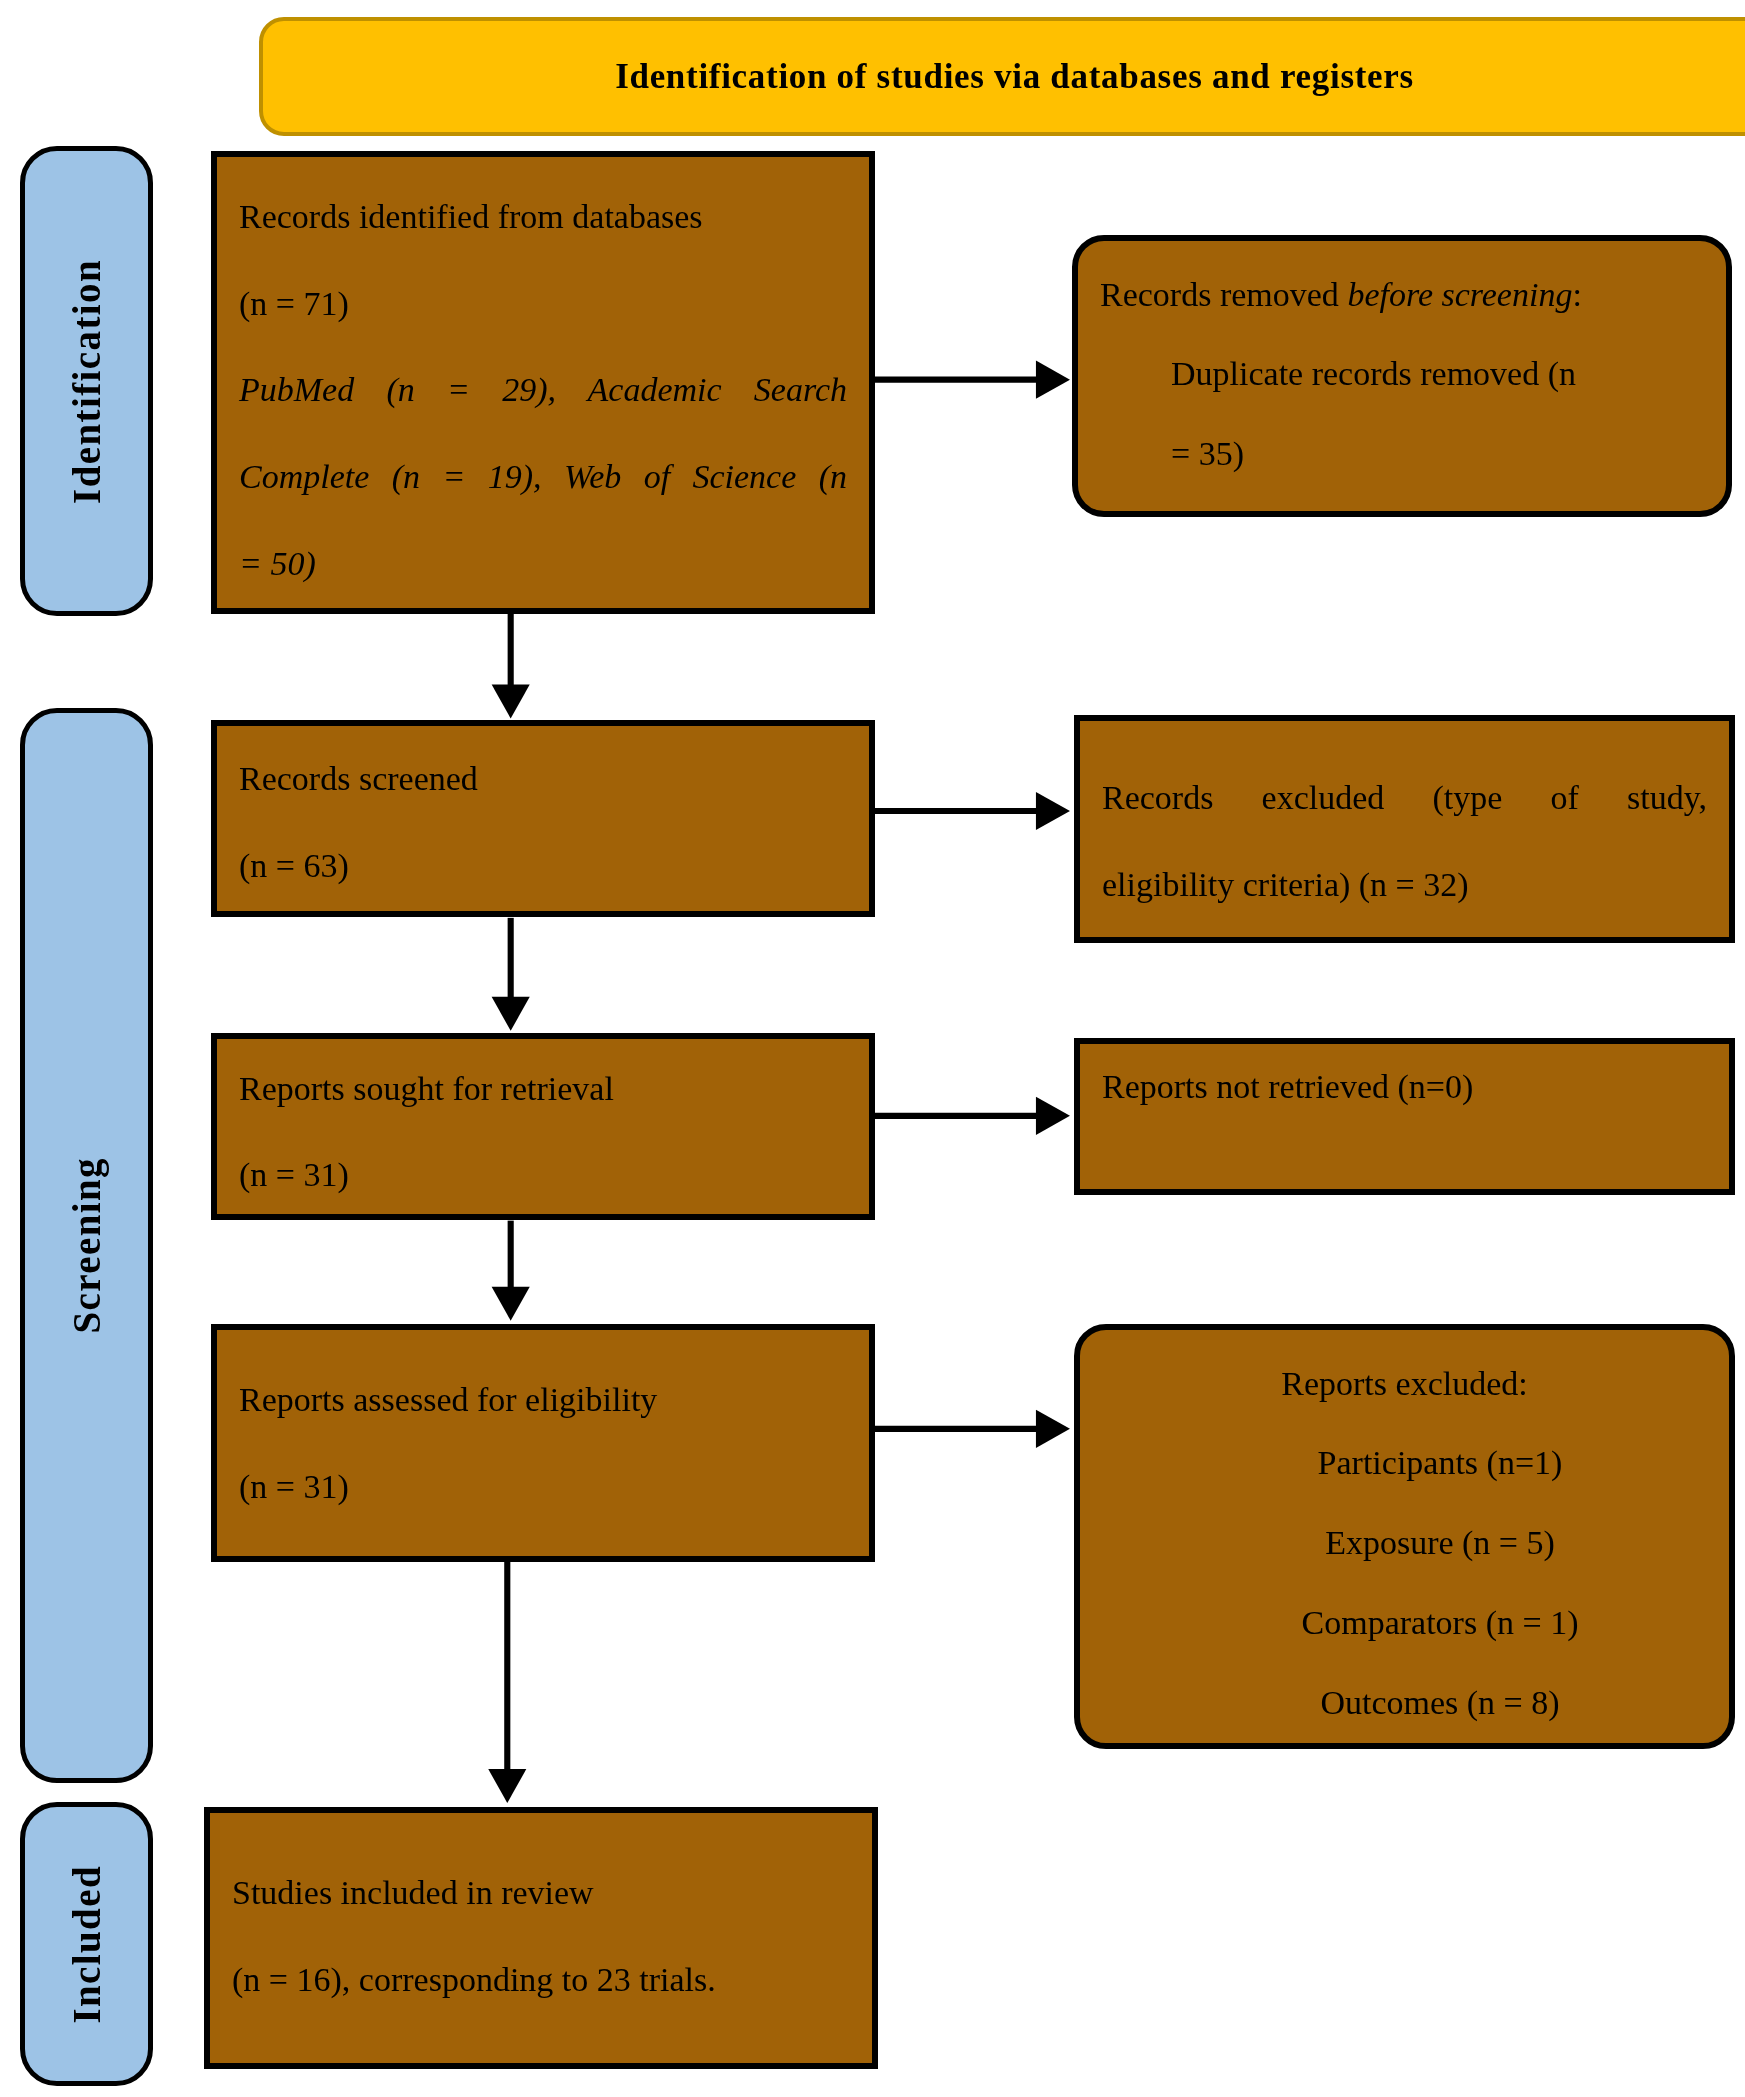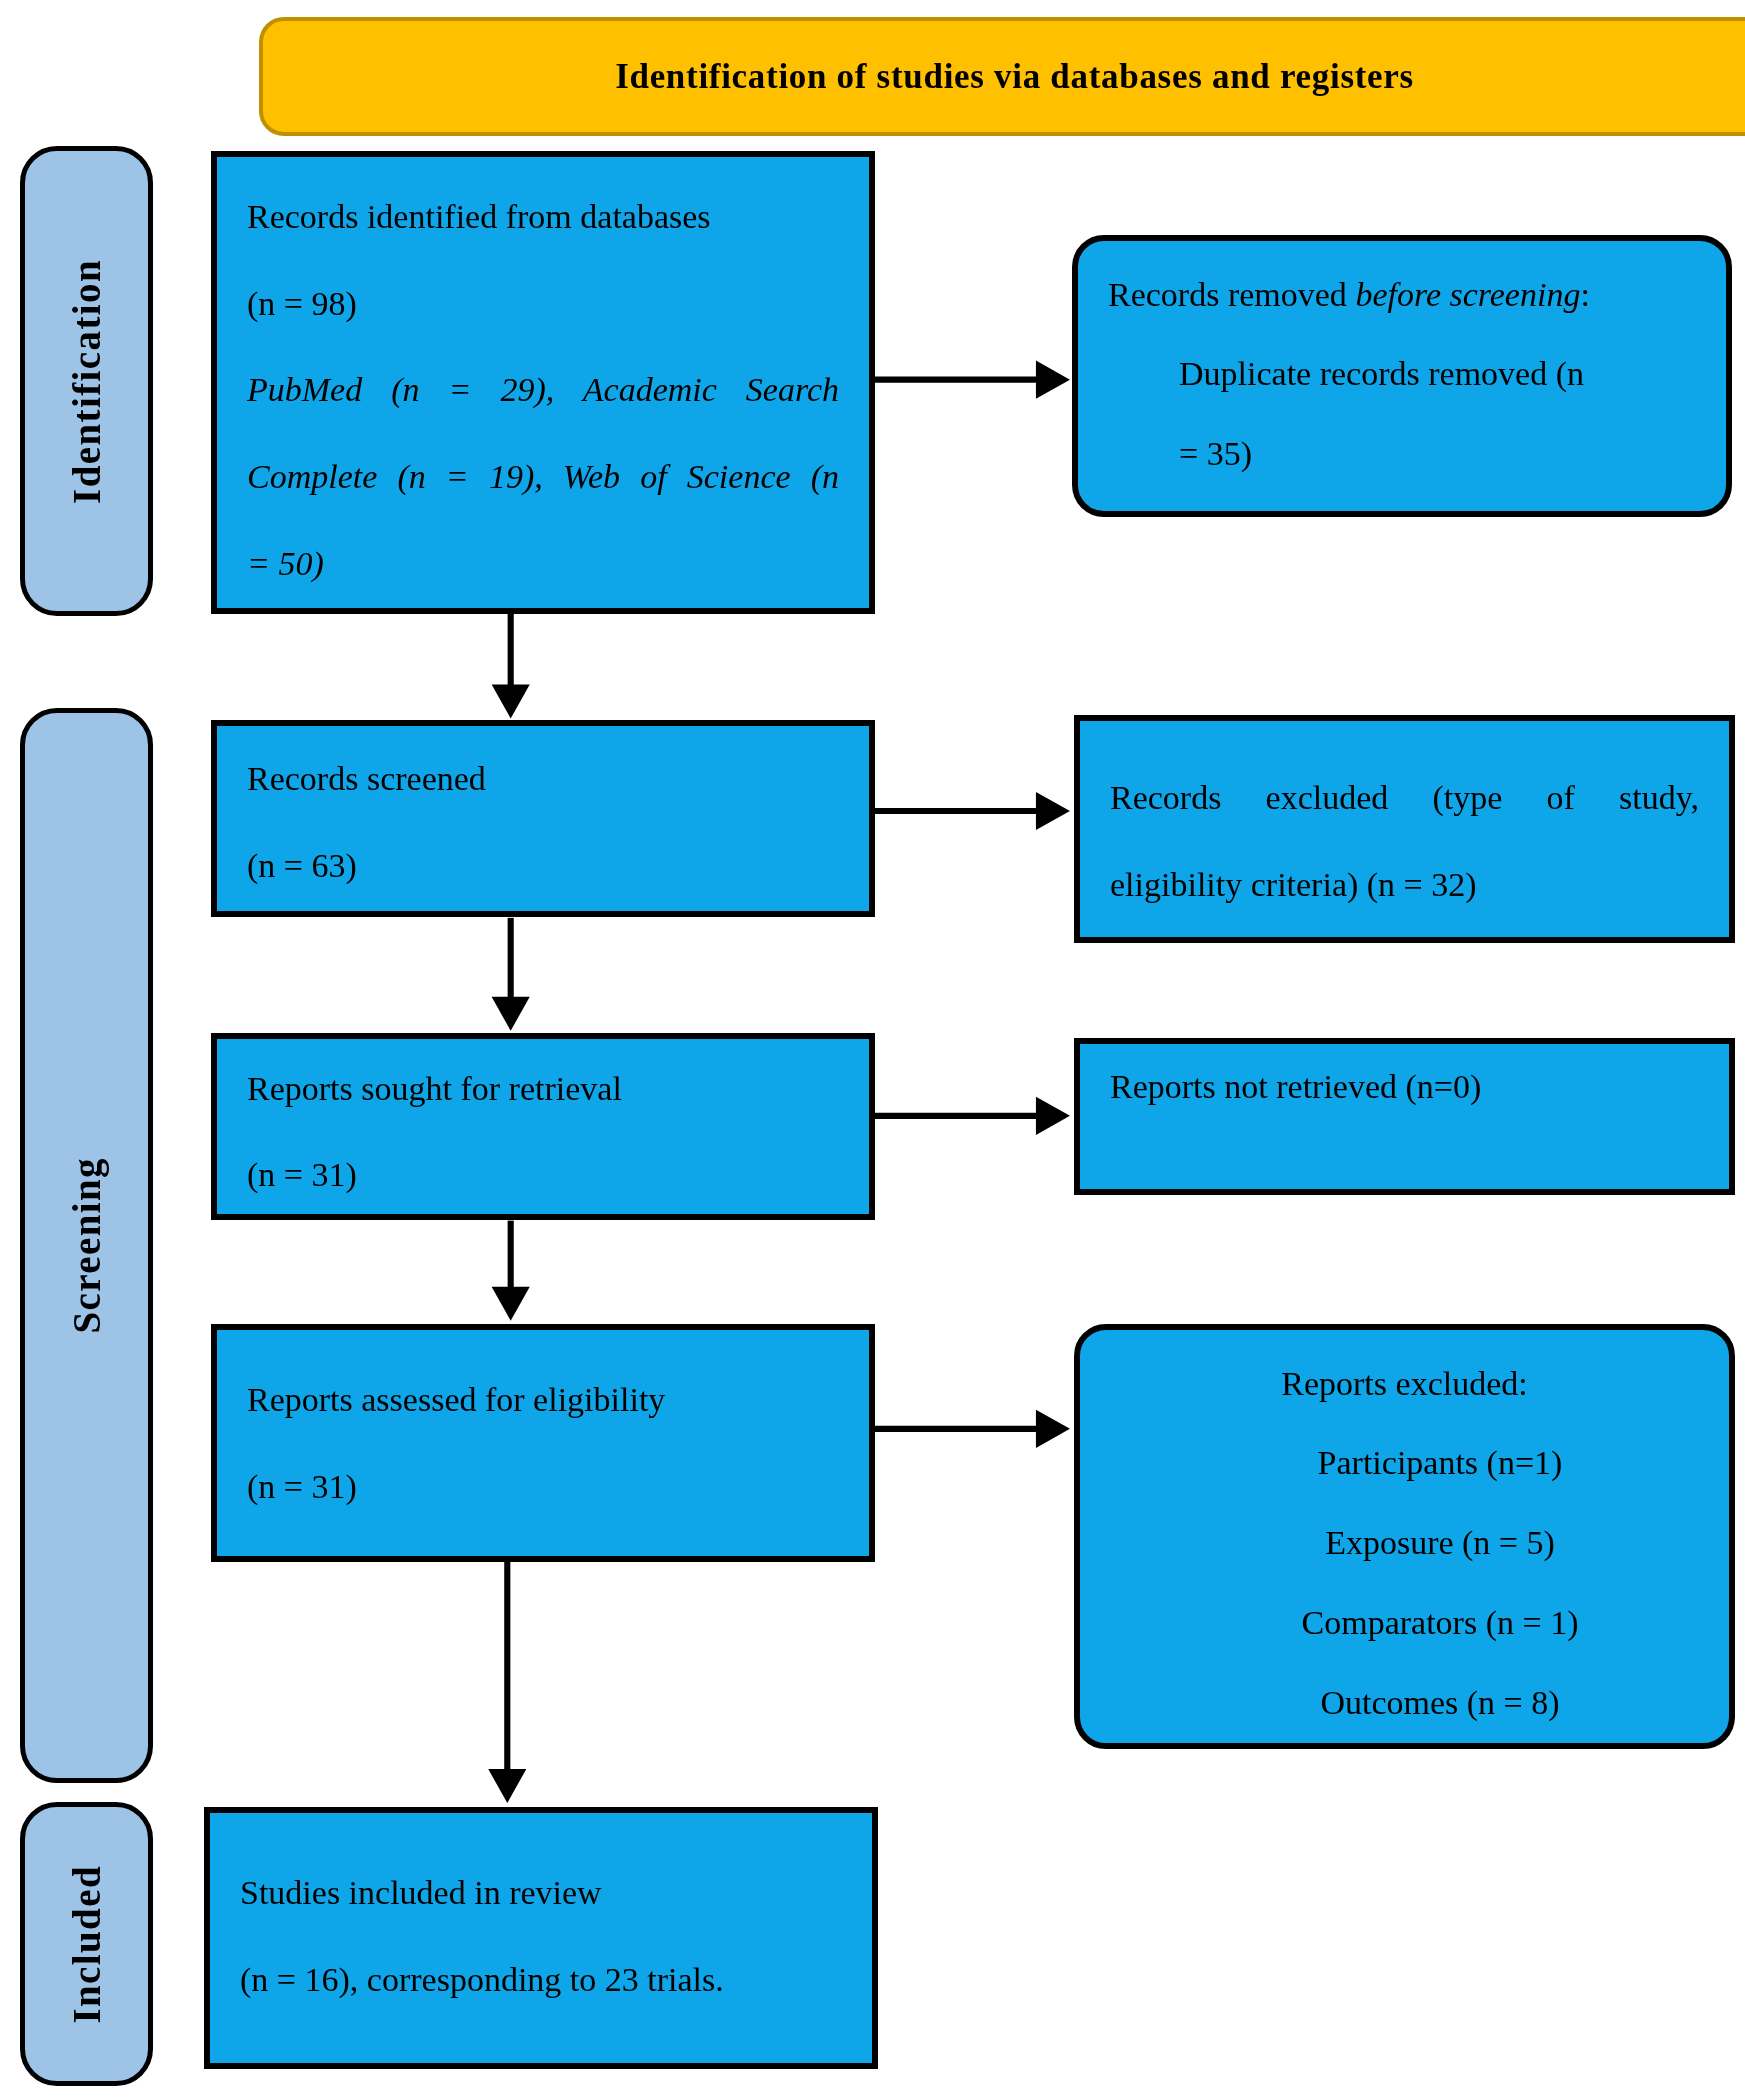--- a/index.html
+++ b/index.html
@@ -21,22 +21,22 @@
   .stage{
     position:absolute;left:20.4px;width:133px;
     background:#9DC3E6;border:5.4px solid #000;border-radius:37px;
     display:flex;align-items:center;justify-content:center;box-sizing:border-box;
   }
   .stage span{
     writing-mode:vertical-rl;transform:rotate(180deg);
     font-weight:bold;font-size:39px;letter-spacing:1.4px;
   }
   .box{
-    position:absolute;background:#0ea5e9;border:6.1px solid #000;box-sizing:border-box;
-    font-size:34px;line-height:2.55;padding:17px 30px;
+    position:absolute;background:#a16207;border:6.1px solid #000;box-sizing:border-box;
+    font-size:34px;line-height:2.55;padding:17px 22px;
   }
   .box.tight{line-height:2.35;padding-top:13.6px;border-radius:32px;}
   .box.vcenter{display:flex;align-items:flex-start;padding-top:0;padding-bottom:0;}
   .it{font-style:italic;}
   .jl{text-align:justify;text-align-last:justify;}
   .indent{padding-left:71px;}
 </style>
 </head>
 <body>
 
@@ -86,21 +86,21 @@
   </div>
   <div class="stage" style="top:708px;height:1075px;">
     <span>Screening</span>
   </div>
   <div class="stage" style="top:1802px;height:284px;">
     <span>Included</span>
   </div>
 
   <div class="box" style="left:211px;top:151px;width:664px;height:463px;">
     <div>Records identified from databases</div>
-    <div>(n = 98)</div>
+    <div>(n = 71)</div>
     <div class="it jl">PubMed (n = 29), Academic Search</div>
     <div class="it jl">Complete (n = 19), Web of Science (n</div>
     <div class="it">= 50)</div>
   </div>
 
   <div class="box tight" style="left:1072px;top:235px;width:660px;height:282px;">
     <div>
       <span>Records removed </span><span class="it">before screening</span><span>:</span>
     </div>
     <div class="indent">Duplicate records removed (n</div>

